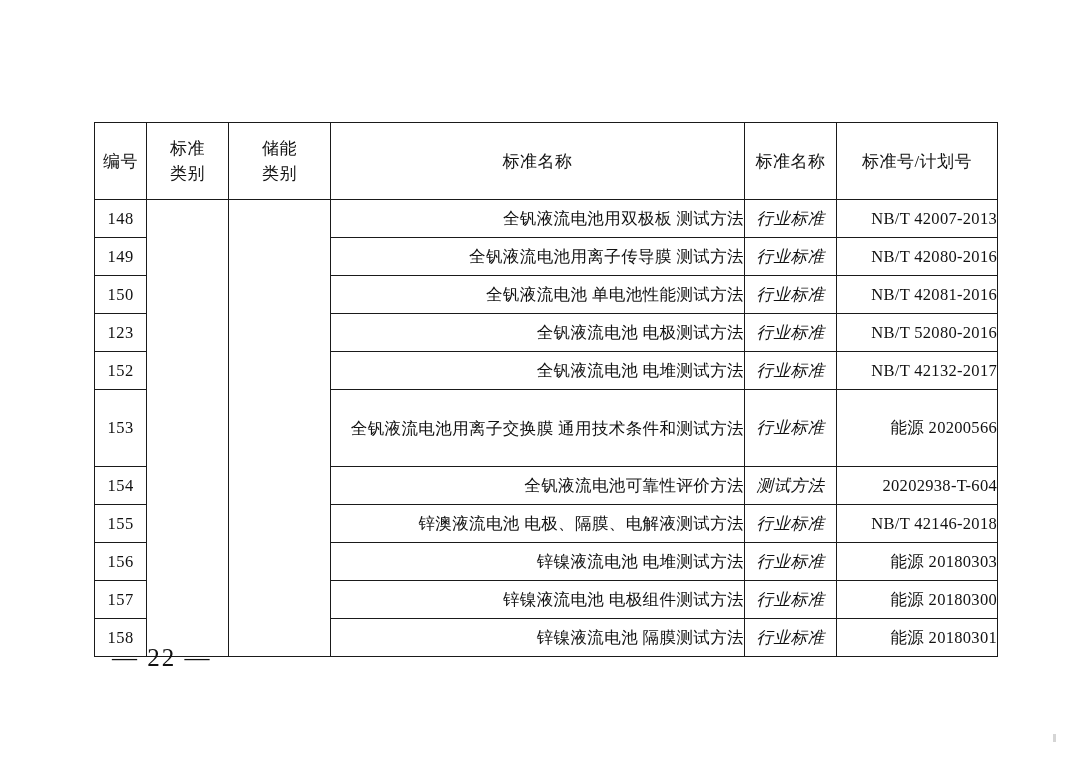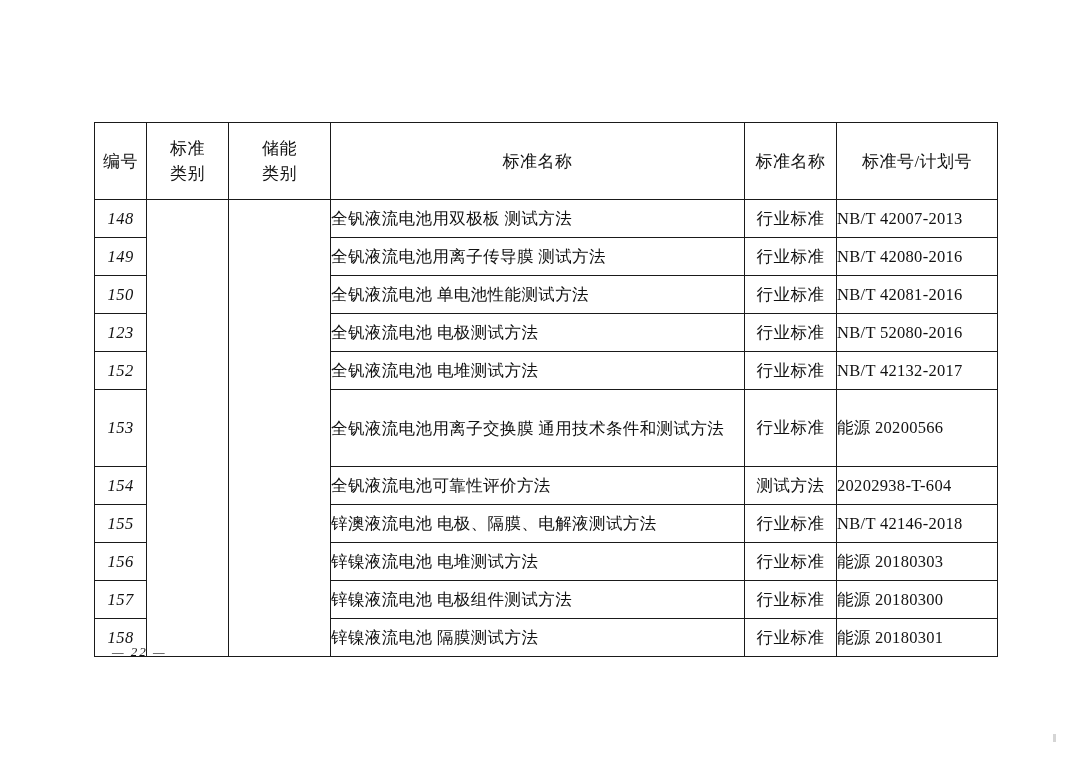--- a/index.html
+++ b/index.html
@@ -60,52 +60,51 @@
     text-align: center;
   }
   tbody td {
     font-size: 16.5px;
     line-height: 26px;
     height: 37px;
   }
   td.num {
     text-align: center;
     letter-spacing: 0.5px;
-    font-style: italic;
   }
   td.name {
-    text-align: left;
+    text-align: right;
     padding: 2px 10px 2px 16px;
     letter-spacing: 0.4px;
   }
   td.type {
     text-align: center;
     letter-spacing: 0.5px;
+    font-style: italic;
   }
   td.code {
-    text-align: left;
+    text-align: right;
     letter-spacing: 0.3px;
   }
   td.blank {
     background: #ffffff;
   }
   tr.tall td {
     height: 76px;
   }
   tr.tall td.name {
     line-height: 37px;
   }
   .page-number {
     position: absolute;
     left: 112px;
     top: 632px;
-    font-size: 13px;
+    font-size: 25px;
     letter-spacing: 2px;
     color: #111111;
-    font-style: italic;
   }
   .speck {
     position: absolute;
     width: 2px;
     height: 2px;
     background: #bdbdbd;
   }
   .speck.s1 { left: 306px; top: 759px; }
   .speck.s2 { left: 1053px; top: 722px; width: 3px; height: 8px; background: #d5d5d5; }
 </style>

